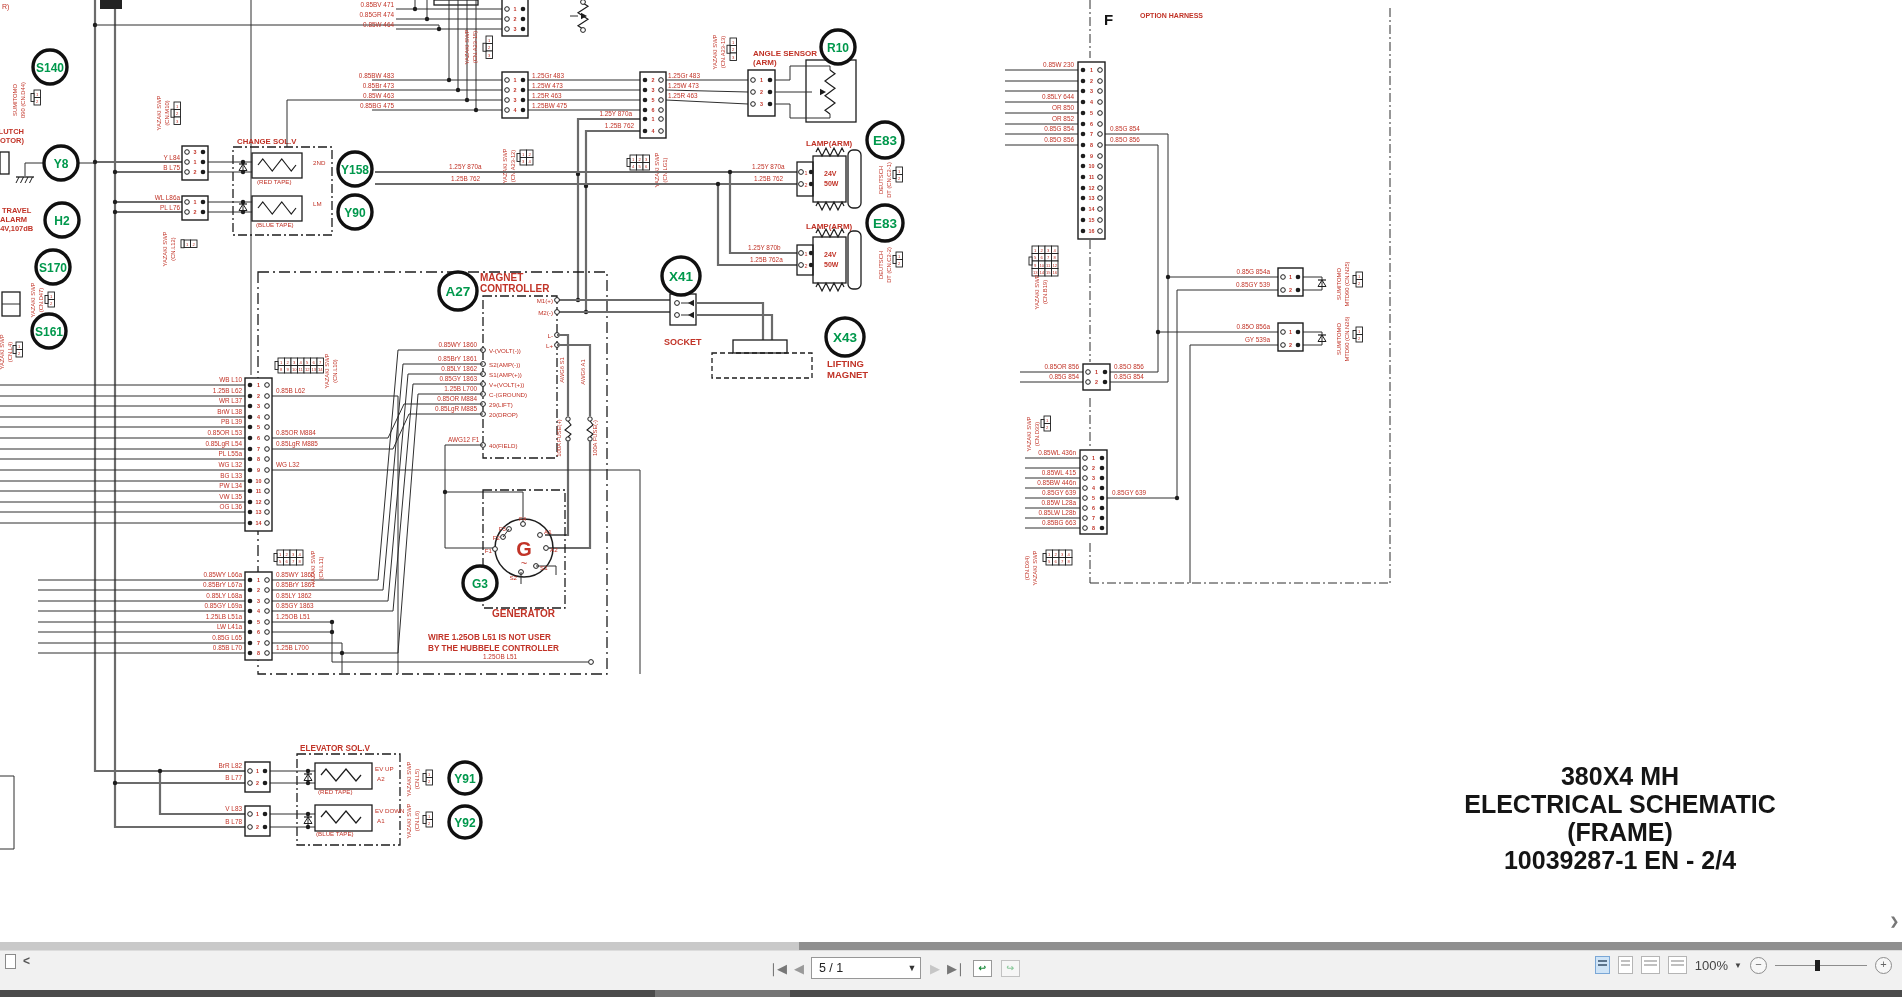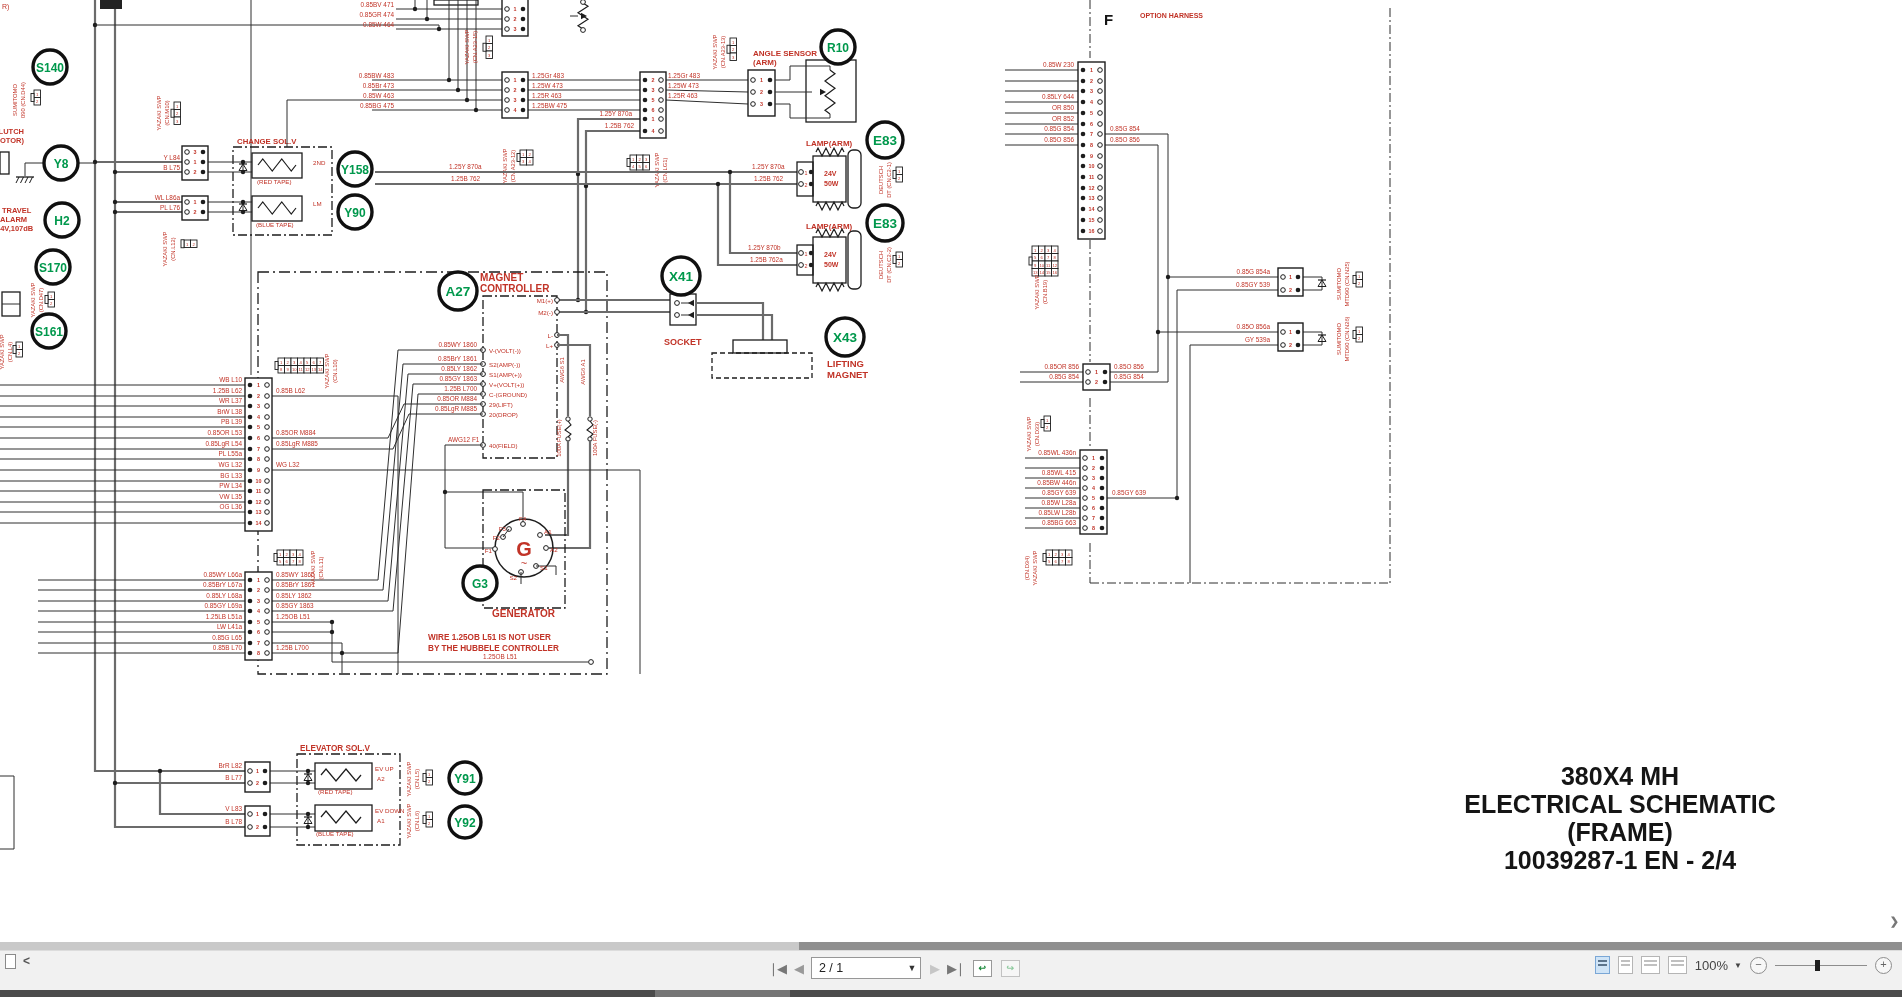--- a/index.html
+++ b/index.html
@@ -1165,21 +1165,21 @@
   <div class="toolbar">
     <span class="chevR">❯</span>
     <div class="tb-left">
       <span class="mini-doc"></span>
       <span class="collapse">&lt;</span>
     </div>
     <div class="tb-center">
       <span class="navbtn">❘◀</span>
       <span class="navbtn" style="color:#999">◀</span>
       <div class="pagebox">
-        <span class="pval">2 / 1</span>
+        <span class="pval">5 / 1</span>
         <span class="caret">▼</span>
       </div>
       <span class="navbtn dis">▶</span>
       <span class="navbtn">▶❘</span>
       <span class="viewic">↩</span>
       <span class="viewic dis">↪</span>
     </div>
     <div class="tb-right">
       <div class="lay active">
           <i></i>

